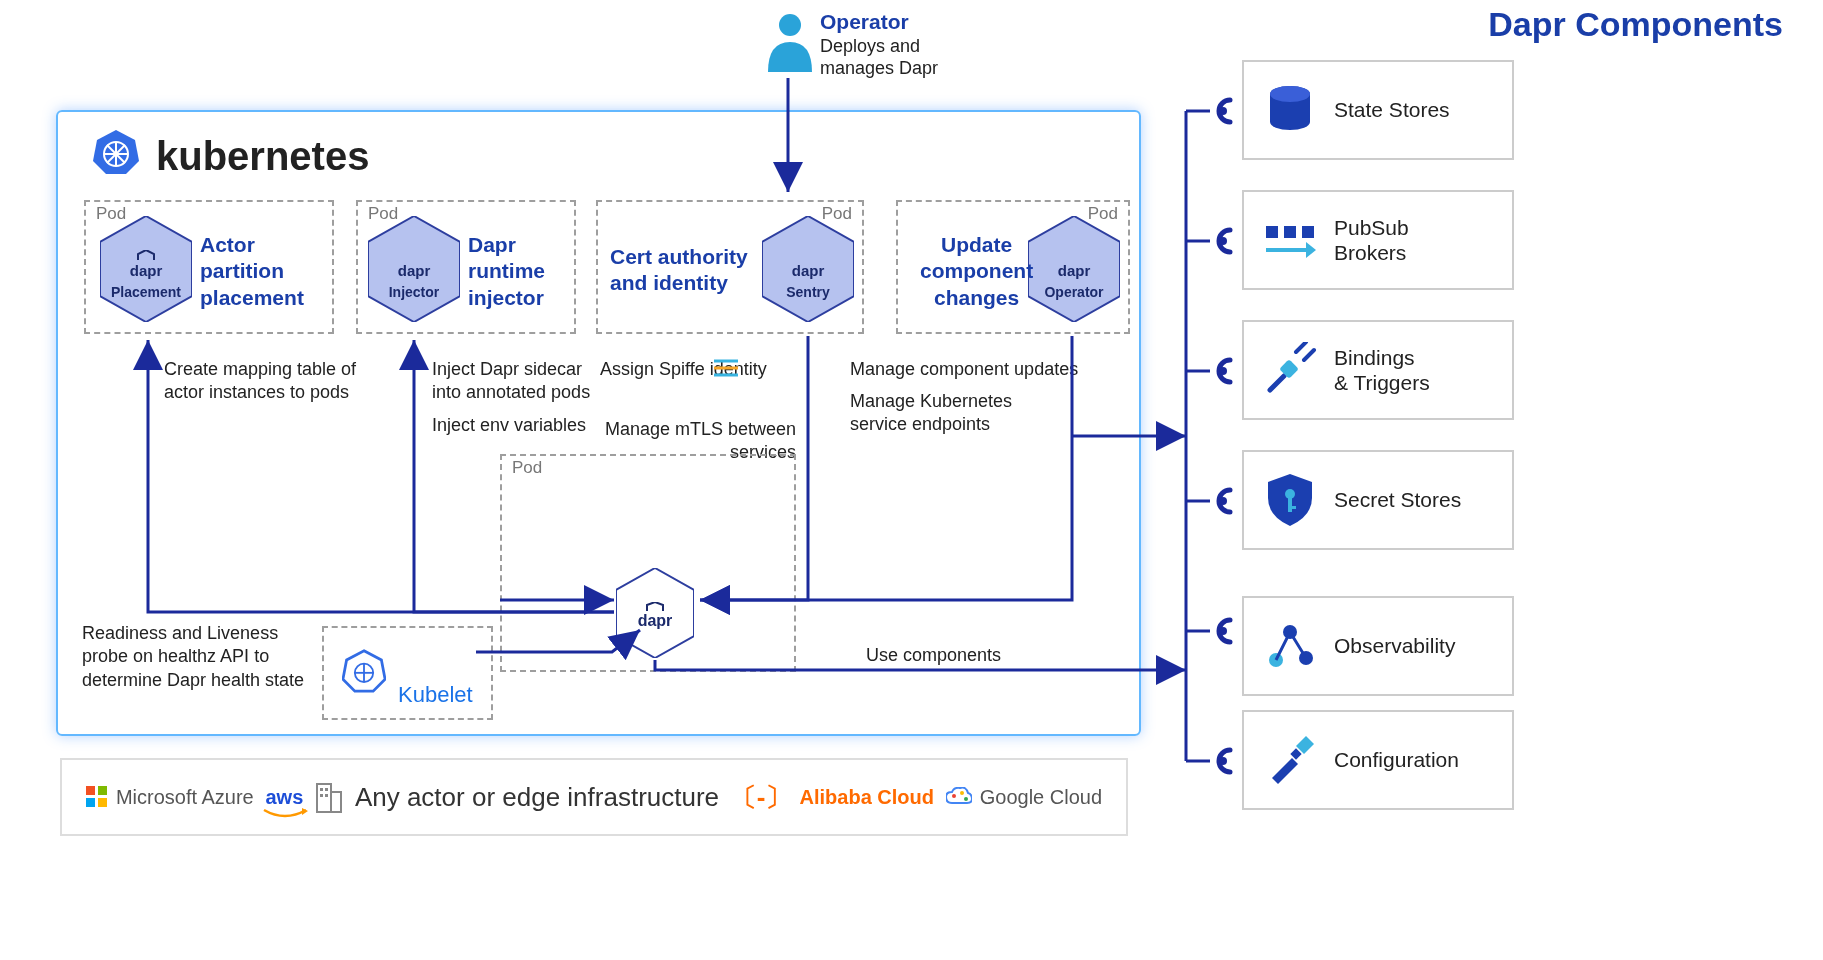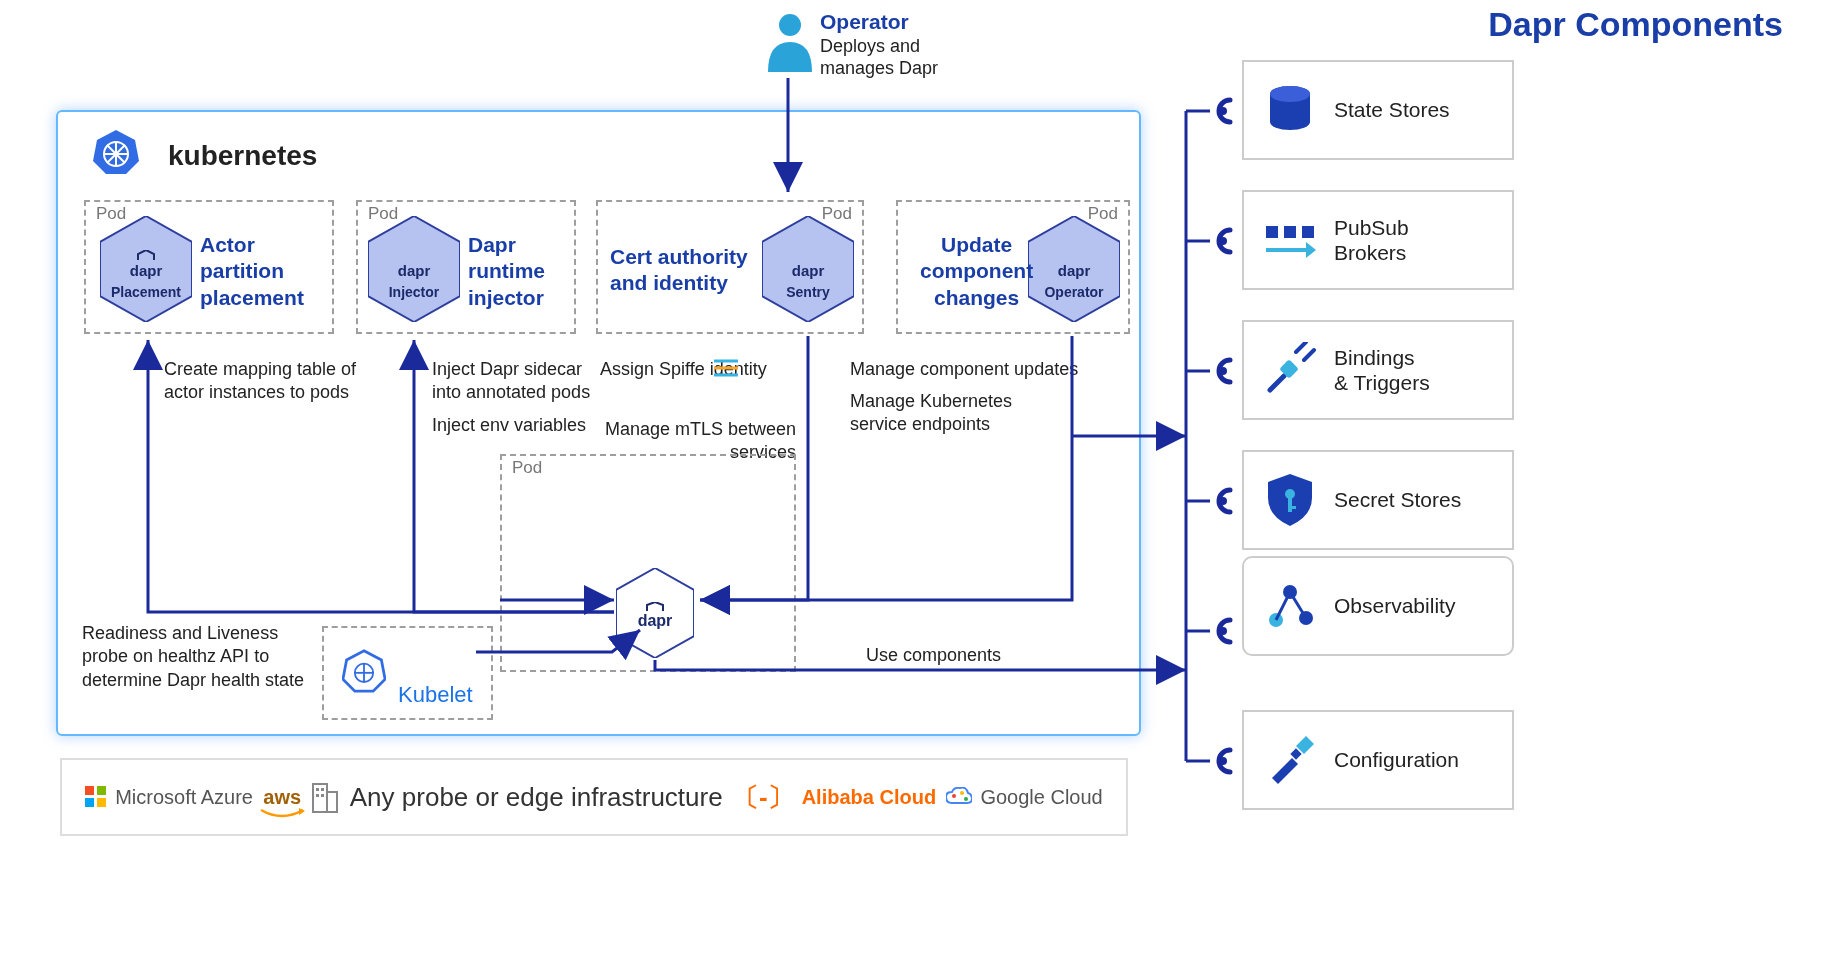--- a/index.html
+++ b/index.html
@@ -2,21 +2,21 @@
 <html><head>
 <meta charset="utf-8">
 <style>
   * { box-sizing: border-box; margin: 0; padding: 0; }
   body { font-family: "Segoe UI", Arial, sans-serif; background: #fff; width: 1823px; height: 960px; position: relative; color: #222; }
   .canvas { position: relative; width: 1823px; height: 960px; }
 
   
   .k8s-panel { position: absolute; left: 56px; top: 110px; width: 1085px; height: 626px;
                border: 2px solid #63b8ff; border-radius: 6px; box-shadow: 0 0 14px rgba(40,130,255,0.35); }
-  .k8s-title { position: absolute; left: 92px; top: 128px; font-size: 28px; font-weight: 700; display:flex; align-items:center; gap:28px; }
+  .k8s-title { position: absolute; left: 92px; top: 128px; font-size: 40px; font-weight: 700; display:flex; align-items:center; gap:16px; }
   .k8s-icon { width:48px; height:48px; }
 
   
   .pod { position: absolute; border: 2px dashed #9e9e9e; }
   .pod-label { position: absolute; top: -2px; left: 10px; font-size: 17px; color: #777; background: transparent; padding: 4px 0 0 0;}
   .pod-label.right { left: auto; right: 10px; }
   .hex-label { position:absolute; width:100%; text-align:center; top:42%; font-size:14px; font-weight:600; color:#1b2a6b; }
   .hex-top { position:absolute; width:100%; text-align:center; top:24%; font-size:15px; font-weight:700; color:#1b2a6b; }
 
   .pod-text { position:absolute; font-size:21px; font-weight:600; color:#1a3ea8; line-height:1.25; }
@@ -194,40 +194,40 @@
 <div class="footer">
   <div class="f">
     <svg width="22" height="22">
           <rect x="0" y="0" width="9" height="9" fill="#f25022"></rect>
           <rect x="12" y="0" width="9" height="9" fill="#7fba00"></rect>
           <rect x="0" y="12" width="9" height="9" fill="#00a4ef"></rect>
           <rect x="12" y="12" width="9" height="9" fill="#ffb900"></rect>
         </svg>
     <span>Microsoft Azure</span>
   </div>
-  <div class="f" style="font-weight:700; color:#a16207;">
+  <div class="f" style="font-weight:700; color:#1d4ed8;">
     <span style="position:relative;">
       <span>aws</span>
       <svg width="46" height="12" style="position:absolute; left:-4px; top:22px;">
             <path d="M2 2 Q23 14 44 2" fill="none" stroke="#ff9900" stroke-width="2.5"></path>
             <path d="M40 0 L46 3 L40 7 Z" fill="#ff9900"></path>
           </svg>
     </span>
   </div>
   <div class="f">
     <svg width="28" height="34">
           <rect x="2" y="4" width="14" height="28" fill="none" stroke="#888" stroke-width="2"></rect>
           <rect x="16" y="12" width="10" height="20" fill="none" stroke="#888" stroke-width="2"></rect>
           <rect x="5" y="8" width="3" height="3" fill="#888"></rect>
           <rect x="10" y="8" width="3" height="3" fill="#888"></rect>
           <rect x="5" y="14" width="3" height="3" fill="#888"></rect>
           <rect x="10" y="14" width="3" height="3" fill="#888"></rect>
         </svg>
   </div>
-  <div class="title">Any probe or edge infrastructure</div>
+  <div class="title">Any actor or edge infrastructure</div>
   <div class="f" style="color:#ff6a00; font-weight:600;">
     <span style="font-size:26px;">〔-〕</span>
     <span>Alibaba Cloud</span>
   </div>
   <div class="f">
     <svg width="26" height="20">
           <path d="M6 16 Q0 16 0 10 Q0 5 6 5 Q8 0 14 1 Q20 -1 22 6 Q26 7 26 12 Q26 16 21 16 Z" fill="none" stroke="#4285f4" stroke-width="2"></path>
           <circle cx="8" cy="9" r="2" fill="#ea4335"></circle>
           <circle cx="16" cy="6" r="2" fill="#fbbc05"></circle>
           <circle cx="20" cy="12" r="2" fill="#34a853"></circle>
@@ -267,21 +267,21 @@
 </div>
 <div class="comp" style="left:1242px; top:450px;">
   <span class="comp-icon"><svg viewBox="0 0 56 56">
           <path d="M28 2 L50 10 V26 Q50 44 28 54 Q6 44 6 26 V10 Z" fill="#1b3fb0"></path>
           <circle cx="28" cy="22" r="5" fill="#3bb3e0"></circle>
           <rect x="26" y="26" width="4" height="14" fill="#3bb3e0"></rect>
           <rect x="26" y="34" width="8" height="3" fill="#3bb3e0"></rect>
         </svg></span>
   <span class="comp-label" style="white-space:pre;">Secret Stores</span>
 </div>
-<div class="comp" style="left:1242px; top:556px;border-radius:10px;">
+<div class="comp" style="left:1242px; top:596px;">
   <span class="comp-icon"><svg viewBox="0 0 56 56">
           <circle cx="14" cy="42" r="7" fill="#3bb3e0"></circle>
           <circle cx="28" cy="14" r="7" fill="#1b3fb0"></circle>
           <circle cx="44" cy="40" r="7" fill="#1b3fb0"></circle>
           <path d="M14 42 L28 14 L44 40" stroke="#1b3fb0" stroke-width="3" fill="none"></path>
         </svg></span>
   <span class="comp-label" style="white-space:pre;">Observability</span>
 </div>
 <div class="comp" style="left:1242px; top:710px;text-align:right;">
   <span class="comp-icon"><svg viewBox="0 0 56 56">

